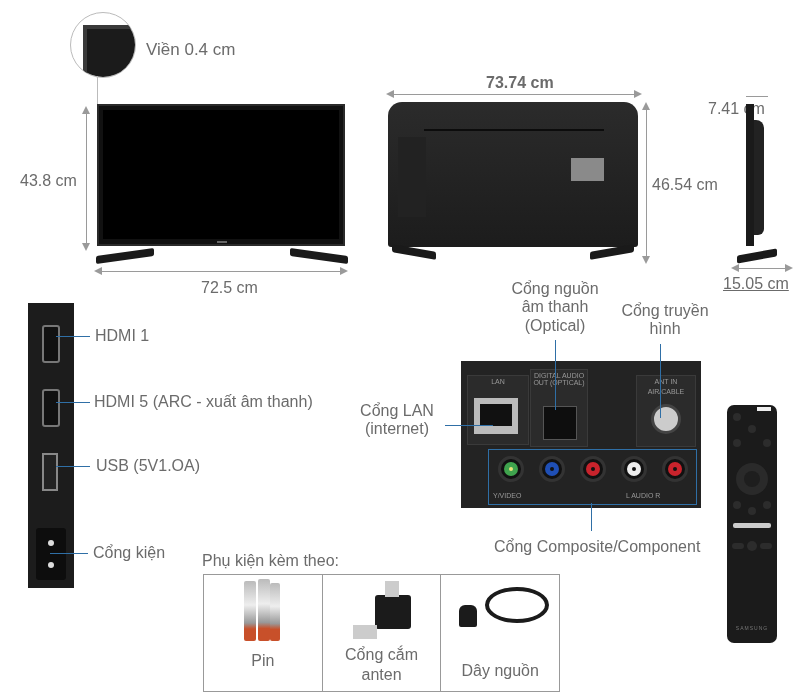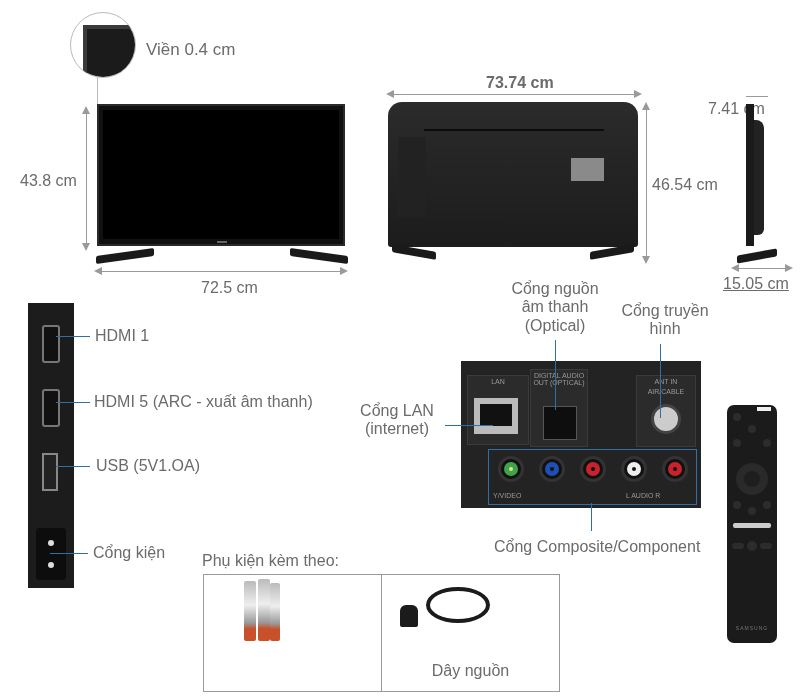--- a/index.html
+++ b/index.html
@@ -186,20 +186,30 @@
 <div class="lead" style="left:445px;top:425px;width:48px;height:1px;"></div>
 <div class="lead" style="left:591px;top:503px;width:1px;height:28px;"></div>
 <div class="lbl" style="left:470px;top:538px;margin-left:24px;">Cổng Composite/Component</div>
 
 <div class="lbl" style="left:202px;top:552px;">Phụ kiện kèm theo:</div>
 <div class="acc-table">
   <div class="acc-cell">
     <div class="abs" style="left:40px;top:6px;width:12px;height:60px;background:linear-gradient(#bbb 0,#eee 40%,#999 70%,#c8502a 80%);border-radius:2px;"></div>
     <div class="abs" style="left:54px;top:4px;width:12px;height:62px;background:linear-gradient(#bbb 0,#eee 40%,#999 70%,#c8502a 80%);border-radius:2px;"></div>
     <div class="abs" style="left:66px;top:8px;width:10px;height:58px;background:linear-gradient(#bbb 0,#eee 40%,#999 70%,#c8502a 80%);border-radius:2px;"></div>
+    <div class="acc-label" style="bottom:20px;">Pin</div>
+  </div>
+  <div class="acc-cell">
+    <div class="abs" style="left:52px;top:20px;width:36px;height:34px;background:#1b1b1b;border-radius:3px;"></div>
+    <div class="abs" style="left:62px;top:6px;width:14px;height:16px;background:#ccc;"></div>
+    <div class="abs" style="left:30px;top:50px;width:24px;height:14px;background:#ccc;"></div>
+    <div class="acc-label">
+      <div>Cổng cắm</div>
+      <div>anten</div>
+    </div>
   </div>
   <div class="acc-cell">
     <div class="abs" style="left:44px;top:12px;width:56px;height:28px;border:4px solid #1b1b1b;border-radius:50%;"></div>
     <div class="abs" style="left:18px;top:30px;width:18px;height:22px;background:#1b1b1b;border-radius:6px 6px 2px 2px;"></div>
     <div class="acc-label" style="bottom:10px;">Dây nguồn</div>
   </div>
 </div>
 
 <div class="remote">
   <div class="abs" style="left:30px;top:2px;width:14px;height:4px;background:#eee;"></div>

